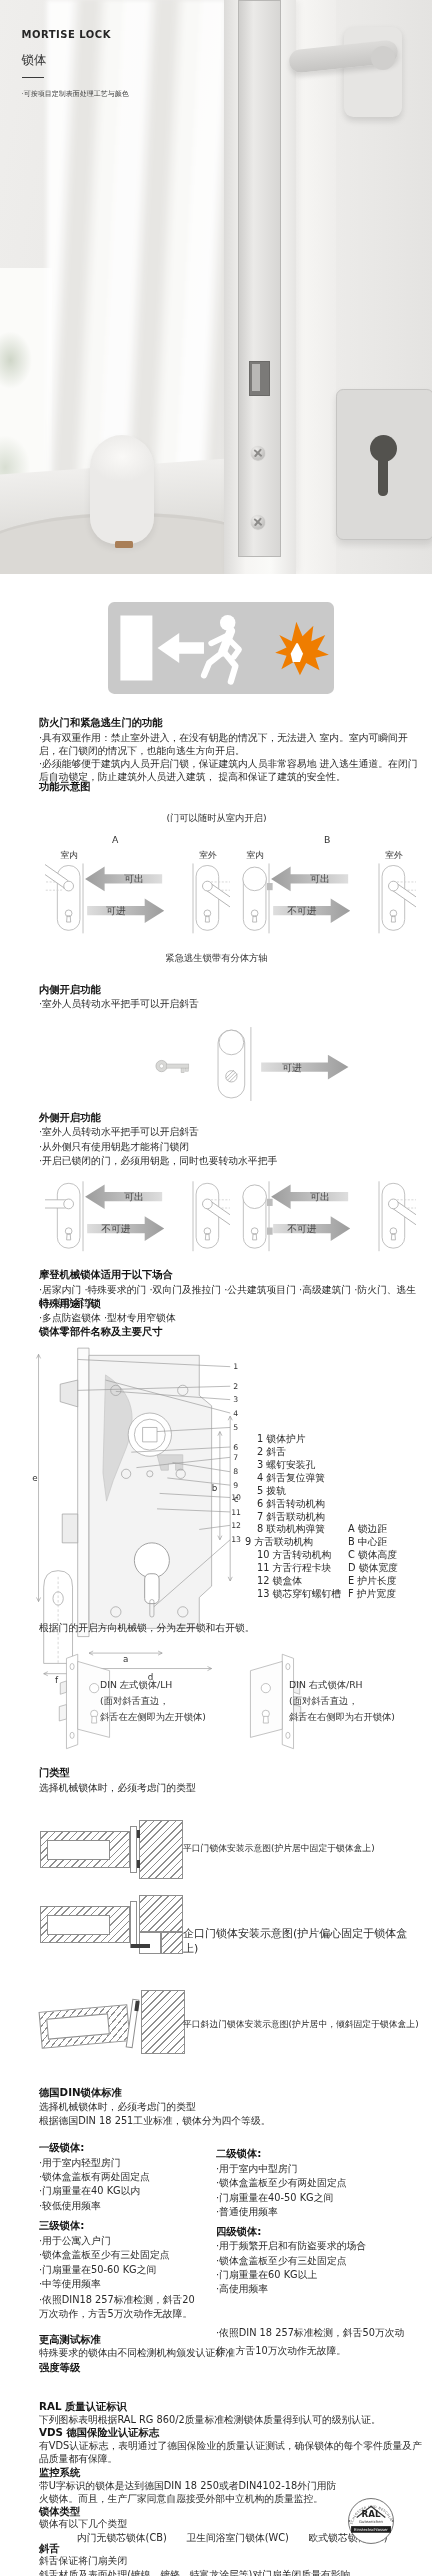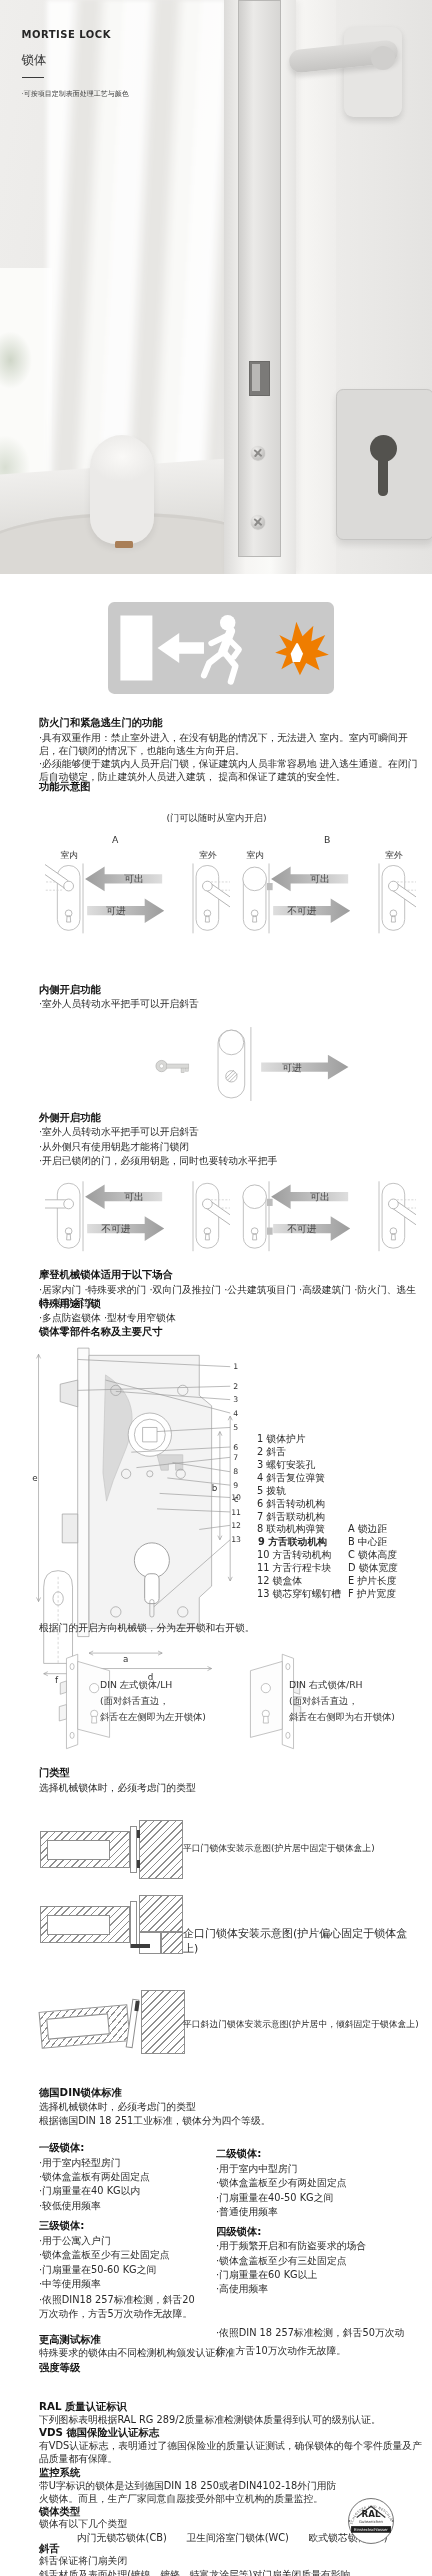--- a/index.html
+++ b/index.html
@@ -195,20 +195,21 @@
         <g transform="rotate(35 28 40)">
             <rect x="20" y="32" width="86" height="16" rx="8" fill="#fff" stroke="#adadad"></rect>
           </g>
         <circle cx="28" cy="40" r="9.5" fill="#fff" stroke="#adadad"></circle>
         <circle cx="28" cy="93" r="6.5" fill="none" stroke="#adadad"></circle>
         <path d="M25 98 L24 110 L32 110 L31 98 Z" fill="none" stroke="#adadad"></path>
       </g>
     </svg>
   </div>
 
+  <div class="abs cap ctr" style="top:952px;">紧急逃生锁带有分体方轴</div>
 
   <div class="abs h" style="left:39px;top:983px;">内侧开启功能</div>
   <div class="abs tn" style="left:39px;top:998px;">·室外人员转动水平把手可以开启斜舌</div>
 
   <div class="abs" style="left:152px;top:1025px;">
     <svg width="206" height="77" viewBox="0 0 400 150">
       <g transform="translate(6,66)">
         <circle cx="12" cy="14" r="11" fill="#d9d9d7" stroke="#b2b2b0" stroke-width="1.4"></circle>
         <circle cx="12" cy="14" r="4" fill="#fff" stroke="#b2b2b0"></circle>
         <rect x="21" y="10" width="44" height="8" fill="#d9d9d7" stroke="#b2b2b0" stroke-width="1"></rect>
@@ -402,21 +403,21 @@
   </div>
 
   <div class="abs tn" style="left:257px;top:1433px;">1 锁体护片</div>
   <div class="abs tn" style="left:257px;top:1446px;">2 斜舌</div>
   <div class="abs tn" style="left:257px;top:1459px;">3 螺钉安装孔</div>
   <div class="abs tn" style="left:257px;top:1472px;">4 斜舌复位弹簧</div>
   <div class="abs tn" style="left:257px;top:1485px;">5 拨轨</div>
   <div class="abs tn" style="left:257px;top:1498px;">6 斜舌转动机构</div>
   <div class="abs tn" style="left:257px;top:1511px;">7 斜舌联动机构</div>
   <div class="abs tn" style="left:257px;top:1523px;">8 联动机构弹簧</div>
-  <div class="abs tn" style="left:258px;top:1536px;font-weight:bold;">9 方舌联动机构</div>
+  <div class="abs tn" style="left:245px;top:1536px;">9 方舌联动机构</div>
   <div class="abs tn" style="left:257px;top:1549px;">10 方舌转动机构</div>
   <div class="abs tn" style="left:257px;top:1562px;">11 方舌行程卡块</div>
   <div class="abs tn" style="left:257px;top:1575px;">12 锁盒体</div>
   <div class="abs tn" style="left:257px;top:1588px;">13 锁芯穿钉螺钉槽</div>
   <div class="abs tn" style="left:348px;top:1523px;">A 锁边距</div>
   <div class="abs tn" style="left:348px;top:1536px;">B 中心距</div>
   <div class="abs tn" style="left:348px;top:1549px;">C 锁体高度</div>
   <div class="abs tn" style="left:348px;top:1562px;">D 锁体宽度</div>
   <div class="abs tn" style="left:348px;top:1575px;">E 护片长度</div>
   <div class="abs tn" style="left:348px;top:1588px;">F 护片宽度</div>
@@ -521,21 +522,21 @@
   <div class="abs tn" style="left:216px;top:2240px;">·用于频繁开启和有防盗要求的场合</div>
   <div class="abs tn" style="left:216px;top:2255px;">·锁体盒盖板至少有三处固定点</div>
   <div class="abs tn" style="left:216px;top:2269px;">·门扇重量在60 KG以上</div>
   <div class="abs tn" style="left:216px;top:2283px;">·高使用频率</div>
   <div class="abs t" style="left:216px;top:2298px;width:201px;line-height:18px;margin-top:26px;">·依照DIN 18 257标准检测，斜舌50万次动作，方舌10万次动作无故障。</div>
 
   <div class="abs h" style="left:39px;top:2333px;">更高测试标准</div>
   <div class="abs tn" style="left:39px;top:2347px;">特殊要求的锁体由不同检测机构颁发认证标准</div>
   <div class="abs h" style="left:39px;top:2361px;">强度等级</div>
   <div class="abs h" style="left:39px;top:2400px;">RAL 质量认证标识</div>
-  <div class="abs t" style="left:39px;top:2413px;width:384px;">下列图标表明根据RAL RG 289/2质量标准检测锁体质量得到认可的级别认证。</div>
+  <div class="abs t" style="left:39px;top:2413px;width:384px;">下列图标表明根据RAL RG 860/2质量标准检测锁体质量得到认可的级别认证。</div>
   <div class="abs h" style="left:39px;top:2426px;">VDS 德国保险业认证标志</div>
   <div class="abs t" style="left:39px;top:2439px;width:384px;">有VDS认证标志，表明通过了德国保险业的质量认证测试，确保锁体的每个零件质量及产品质量都有保障。</div>
   <div class="abs h" style="left:39px;top:2466px;">监控系统</div>
   <div class="abs t" style="left:39px;top:2479px;width:304px;">带U字标识的锁体是达到德国DIN 18 250或者DIN4102-18外门用防火锁体。而且，生产厂家同意自愿接受外部中立机构的质量监控。</div>
   <div class="abs h" style="left:39px;top:2505px;">锁体类型</div>
   <div class="abs tn" style="left:39px;top:2518px;">锁体有以下几个类型</div>
   <div class="abs tn" style="left:77px;top:2532px;">内门无锁芯锁体(CB)　　卫生间浴室门锁体(WC)　　欧式锁芯锁体(PC)</div>
 
   <div class="abs" style="left:344px;top:2497px;">
     <svg width="54" height="48" viewBox="0 0 104 94">

